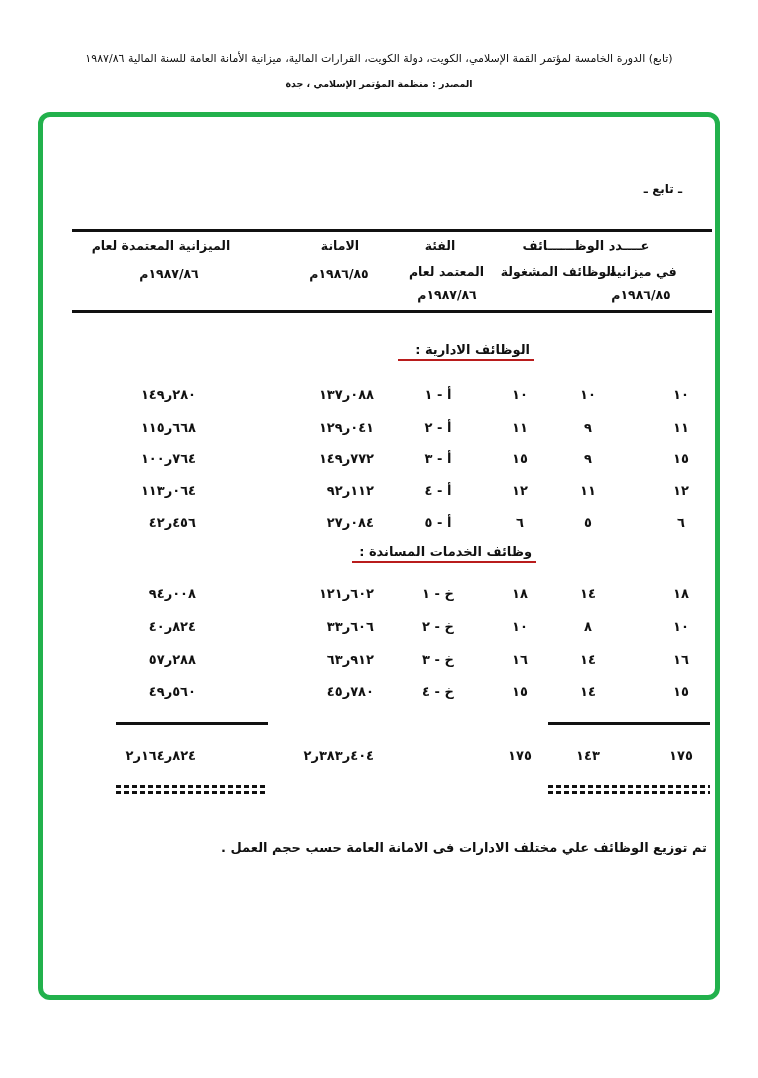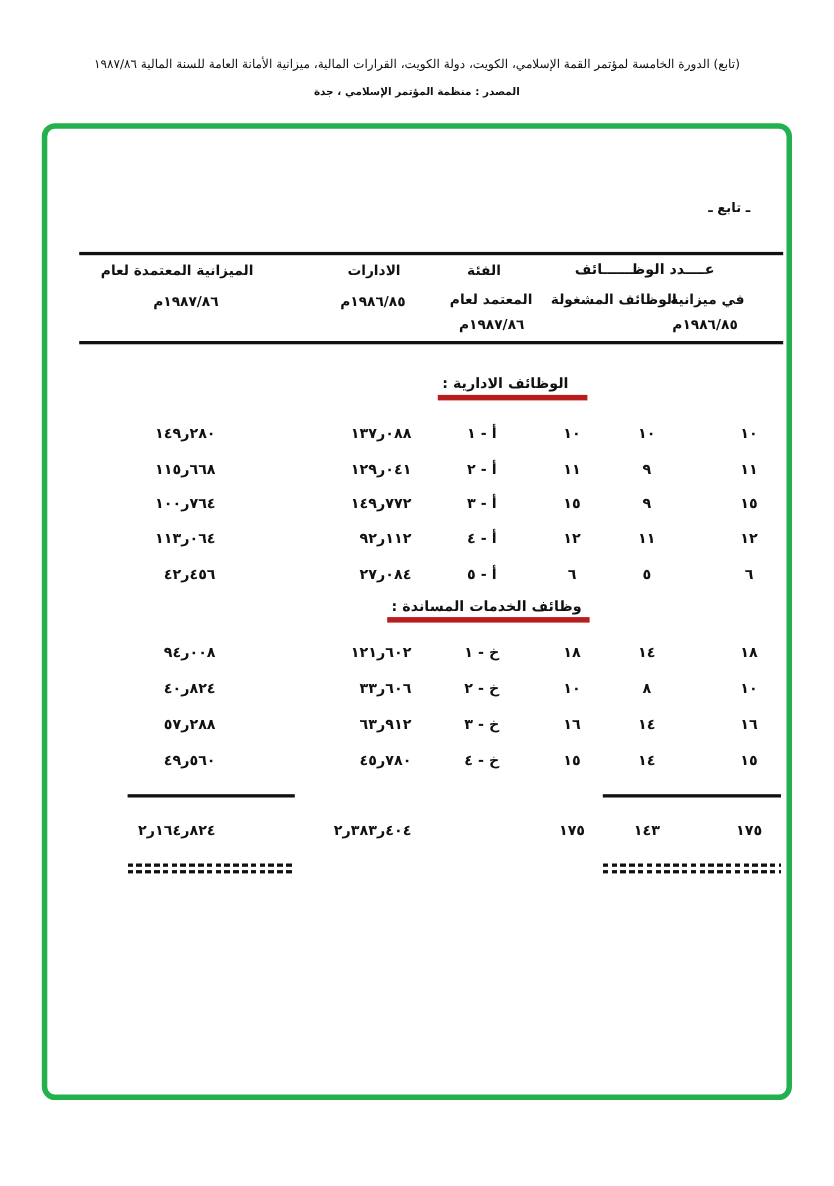--- a/index.html
+++ b/index.html
@@ -32,21 +32,21 @@
   .h-inb-y{top:287px; left:598px; width:86px;}
   .h-occ{top:264px; left:476px; width:132px;padding-left:16px;}
   .h-app{top:264px; left:410px; width:74px;}
   .h-app-y{top:287px; left:410px; width:74px;}
   .h-cat{top:238px; left:410px; width:60px;}
   .h-bud{top:238px; left:300px; width:80px;}
   .h-bud-y{top:266px; left:296px; width:86px;}
   .h-abud{top:238px; left:86px; width:150px;}
   .h-abud-y{top:266px; left:128px; width:82px;}
   
-  .sec-title{font-size:13px; font-weight:bold; text-align:left; border-bottom:5px solid #b91c1c; padding:0 4px 2px 4px;}
+  .sec-title{font-size:13px; font-weight:bold; text-align:right; border-bottom:2px solid #b91c1c; padding:0 4px 2px 4px;}
   .sec1{top:342px; left:398px; width:128px;}
   .sec2{top:544px; left:352px; width:176px;}
   
   .trow{position:absolute; left:0; width:758px; height:17px;}
   .cell{position:absolute; font-size:13px; font-weight:bold; line-height:16px;}
   .c-inb{left:650px; width:62px; text-align:center;}
   .c-occ{left:556px; width:64px; text-align:center;}
   .c-app{left:488px; width:64px; text-align:center;}
   .c-cat{left:406px; width:64px; text-align:center;}
   .c-bud{left:264px; width:110px; text-align:right;}
@@ -65,21 +65,21 @@
 
   <div class="abs frame"></div>
 
   <div class="abs continued">ـ تابع ـ</div>
 
   <div class="abs rule rule-top"></div>
   <div class="abs rule rule-head"></div>
 
   <div class="abs hcell h-group">عــــدد  الوظــــــائف</div>
   <div class="abs hcell h-cat">الفئة</div>
-  <div class="abs hcell h-bud">الادارات</div>
+  <div class="abs hcell h-bud">الامانة</div>
   <div class="abs hcell h-bud-y num">م١٩٨٦/٨٥</div>
   <div class="abs hcell h-abud">الميزانية المعتمدة لعام</div>
   <div class="abs hcell h-abud-y num">م١٩٨٧/٨٦</div>
   <div class="abs hcell h-inb">في ميزانية</div>
   <div class="abs hcell h-inb-y num">م١٩٨٦/٨٥</div>
   <div class="abs hcell h-occ">الوظائف المشغولة</div>
   <div class="abs hcell h-app">المعتمد لعام</div>
   <div class="abs hcell h-app-y num">م١٩٨٧/٨٦</div>
 
   <div class="abs sec-title sec1">الوظائف الادارية :</div>
@@ -169,14 +169,15 @@
     <span class="cell c-app num">١٧٥</span>
     <span class="cell c-bud num">٢ر٣٨٣ر٤٠٤</span>
     <span class="cell c-abud num">٢ر١٦٤ر٨٢٤</span>
   </div>
 
   <div class="abs dash" style="left:116px; top:785px; width:152px;"></div>
   <div class="abs dash" style="left:116px; top:791px; width:152px;"></div>
   <div class="abs dash" style="left:548px; top:785px; width:162px;"></div>
   <div class="abs dash" style="left:548px; top:791px; width:162px;"></div>
 
+  <div class="abs footer-note">تم توزيع  الوظائف علي مختلف الادارات فى الامانة  العامة حسب حجم العمل .</div>
 
 </div>
 
 </body></html>

